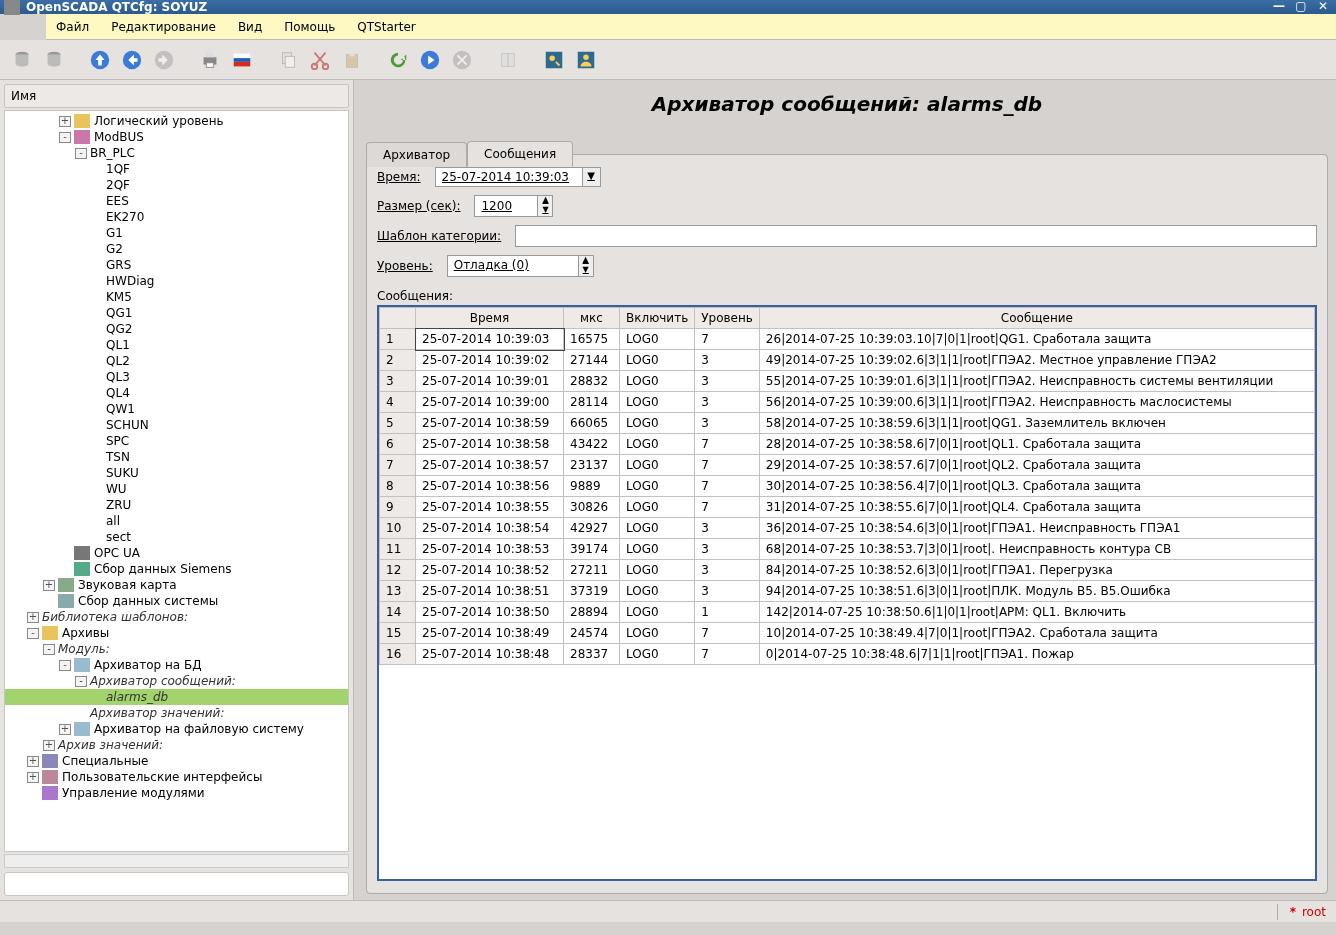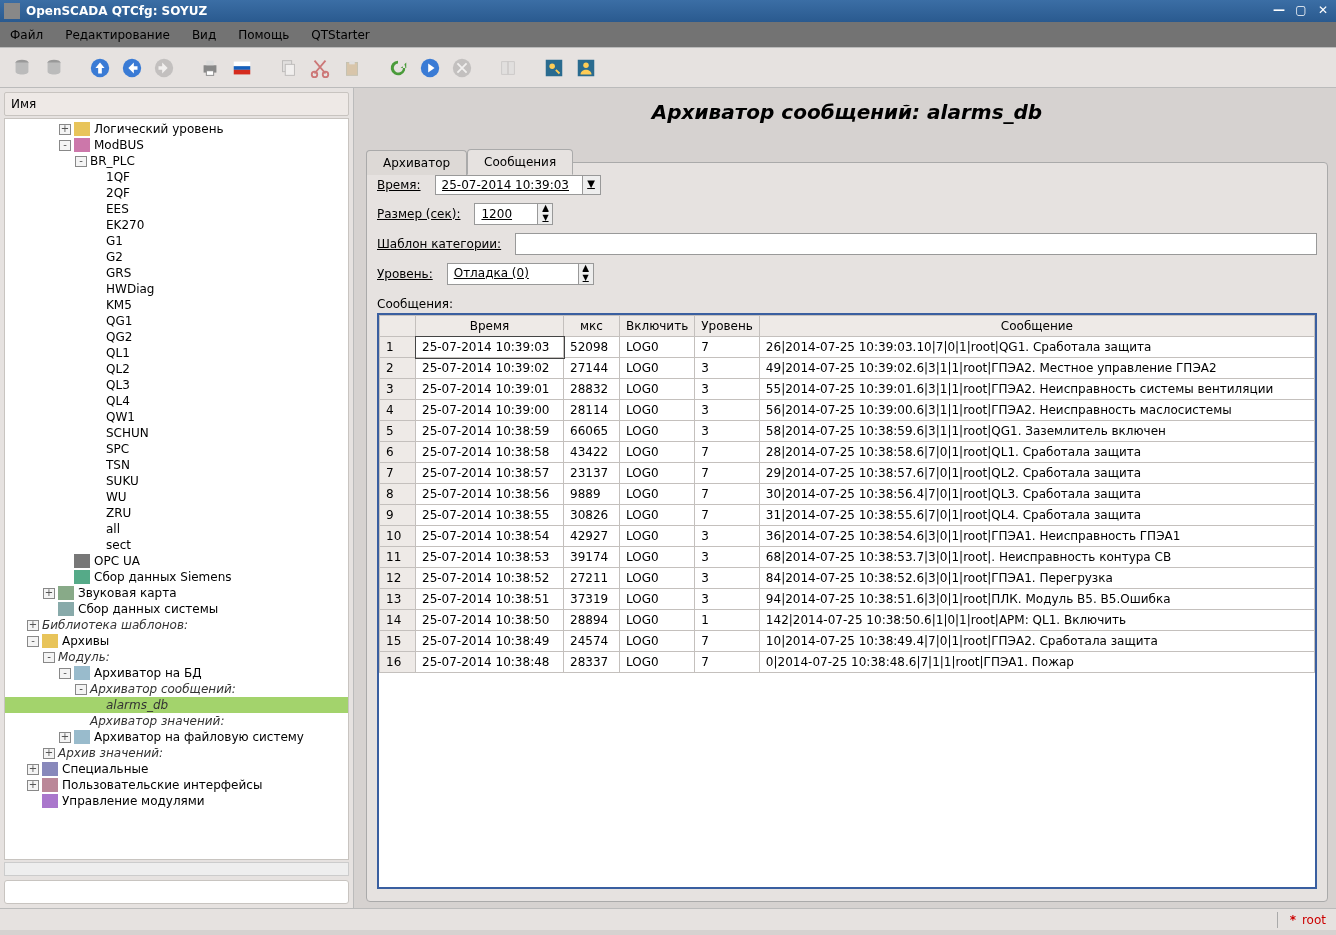--- a/index.html
+++ b/index.html
@@ -1,23 +1,23 @@
 <!DOCTYPE html>
 <html><head>
 <meta charset="utf-8">
 <style>
   * { box-sizing: border-box; margin: 0; padding: 0; }
   body { font-family: "DejaVu Sans", Arial, sans-serif; font-size: 12px; background: #d6d2d0; color: #000; width: 1336px; height: 935px; overflow: hidden; }
   
-  .titlebar { background: linear-gradient(to bottom, #3b6ea5, #2a5a8f); color: #fff; height: 22px; display: flex; align-items: center; padding: 0 4px; font-weight: bold; }
+  .titlebar { background: linear-gradient(to bottom, #3b6ea5, #2a5a8f); color: #fff; height: 14px; display: flex; align-items: center; padding: 0 4px; font-weight: bold; }
   .titlebar .ticon { width:16px; height:16px; background:#888; margin-right:6px; }
   .titlebar .wcontrols { margin-left:auto; display:flex; gap:4px; }
   .titlebar .wbtn { width:18px; height:16px; text-align:center; line-height:14px; color:#fff; cursor:default; }
 
-  .menubar { background: #737373; height: 26px; display:flex; align-items:center; padding: 0 10px; gap: 22px; border-bottom:1px solid #bbb; }
+  .menubar { background: #fef9c3; height: 26px; display:flex; align-items:center; padding: 0 10px; gap: 22px; border-bottom:1px solid #bbb;margin-left:46px; }
   .menubar span { cursor:default; }
 
   .toolbar { background: #e6e2e0; height: 40px; display:flex; align-items:center; padding: 0 8px; gap: 4px; border-bottom:1px solid #bbb; }
   .tbtn { width:28px; height:28px; display:flex; align-items:center; justify-content:center; border:1px solid transparent; border-radius:3px; }
   .tbtn.sep { width:10px; }
   .tbtn svg { width:22px; height:22px; }
 
   .main { display:flex; height: 820px; }
 
   .sidebar { width: 354px; background:#e6e2e0; border-right:1px solid #bbb; padding:4px; display:flex; flex-direction:column; }
@@ -452,21 +452,21 @@
                 <th>мкс</th>
                 <th>Включить</th>
                 <th>Уровень</th>
                 <th>Сообщение</th>
               </tr>
             </thead>
             <tbody id="tbody">
                 <tr class="sel">
                   <td class="rowhdr">1</td>
                   <td class="time">25-07-2014 10:39:03</td>
-                  <td class="mcs">52098</td>
+                  <td class="mcs">16575</td>
                   <td class="cat">LOG0</td>
                   <td class="lvl">7</td>
                   <td class="msg">26|2014-07-25 10:39:03.10|7|0|1|root|QG1. Сработала защита</td>
                 </tr>
                 <tr>
                   <td class="rowhdr">2</td>
                   <td class="time">25-07-2014 10:39:02</td>
                   <td class="mcs">27144</td>
                   <td class="cat">LOG0</td>
                   <td class="lvl">3</td>

